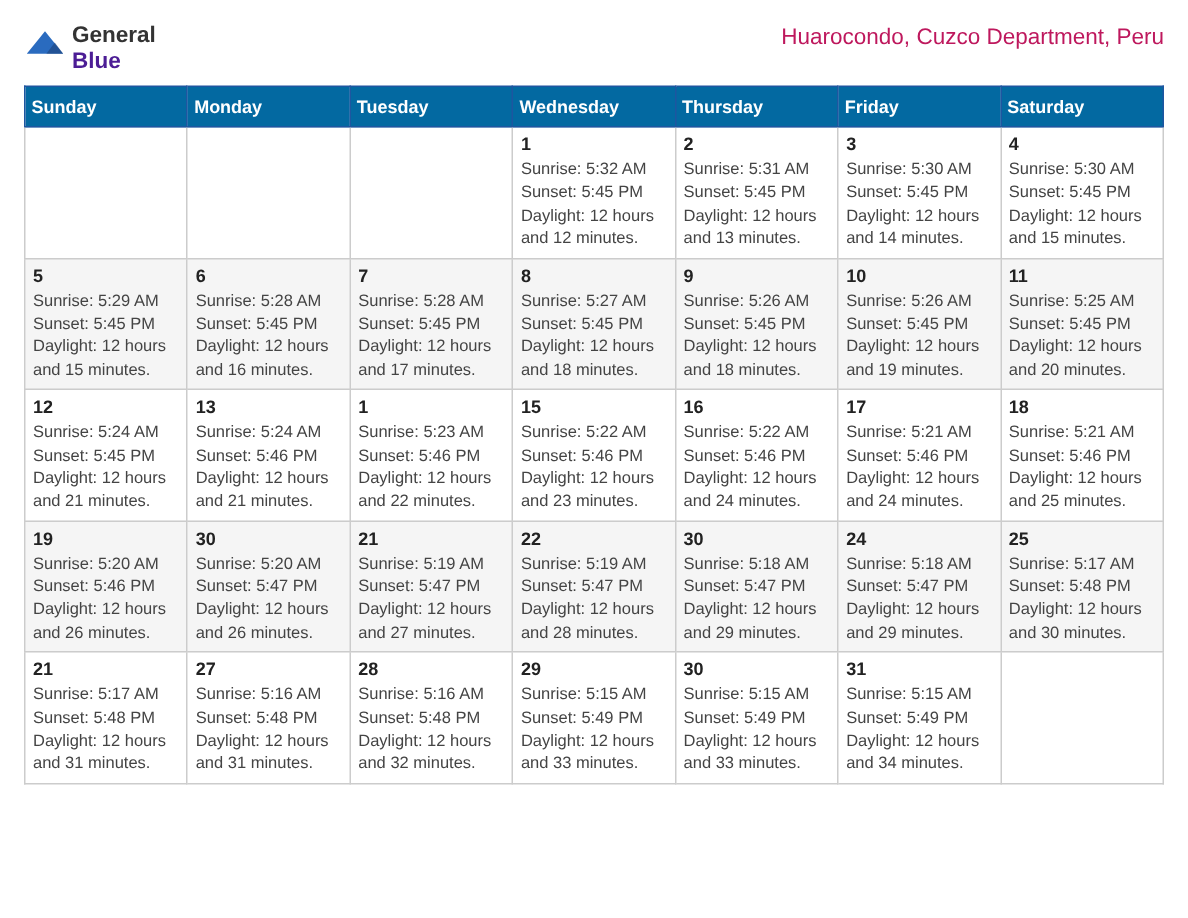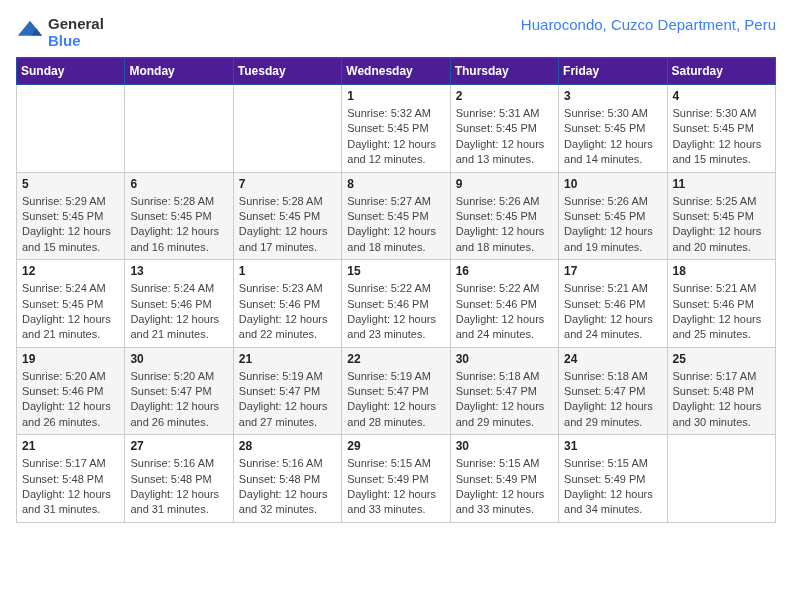--- a/index.html
+++ b/index.html
@@ -27,45 +27,45 @@
       line-height: 1.1;
     }
     .logo-general {
       font-size: 15px;
       font-weight: bold;
       color: #333;
     }
     .logo-blue {
       font-size: 15px;
       font-weight: bold;
-      color: #3b82f6;
+      color: #4c1d95;
     }
     .logo-icon {
       width: 28px;
       height: 28px;
     }
     .title-area {
       text-align: right;
     }
     .month-title {
       font-size: 36px;
       font-weight: bold;
       color: #222;
     }
     .location-title {
       font-size: 15px;
-      color: #3b82f6;
+      color: #be185d;
     }
     .calendar-table {
       width: 100%;
       border-collapse: collapse;
       border: 1px solid #ccc;
     }
     .calendar-table th {
-      background-color: #4c1d95;
+      background-color: #0369a1;
       color: #fff;
       font-size: 12px;
       font-weight: bold;
       padding: 6px 4px;
       text-align: left;
       border: 1px solid #1e56a0;
     }
     .calendar-table td {
       border: 1px solid #ccc;
       vertical-align: top;

